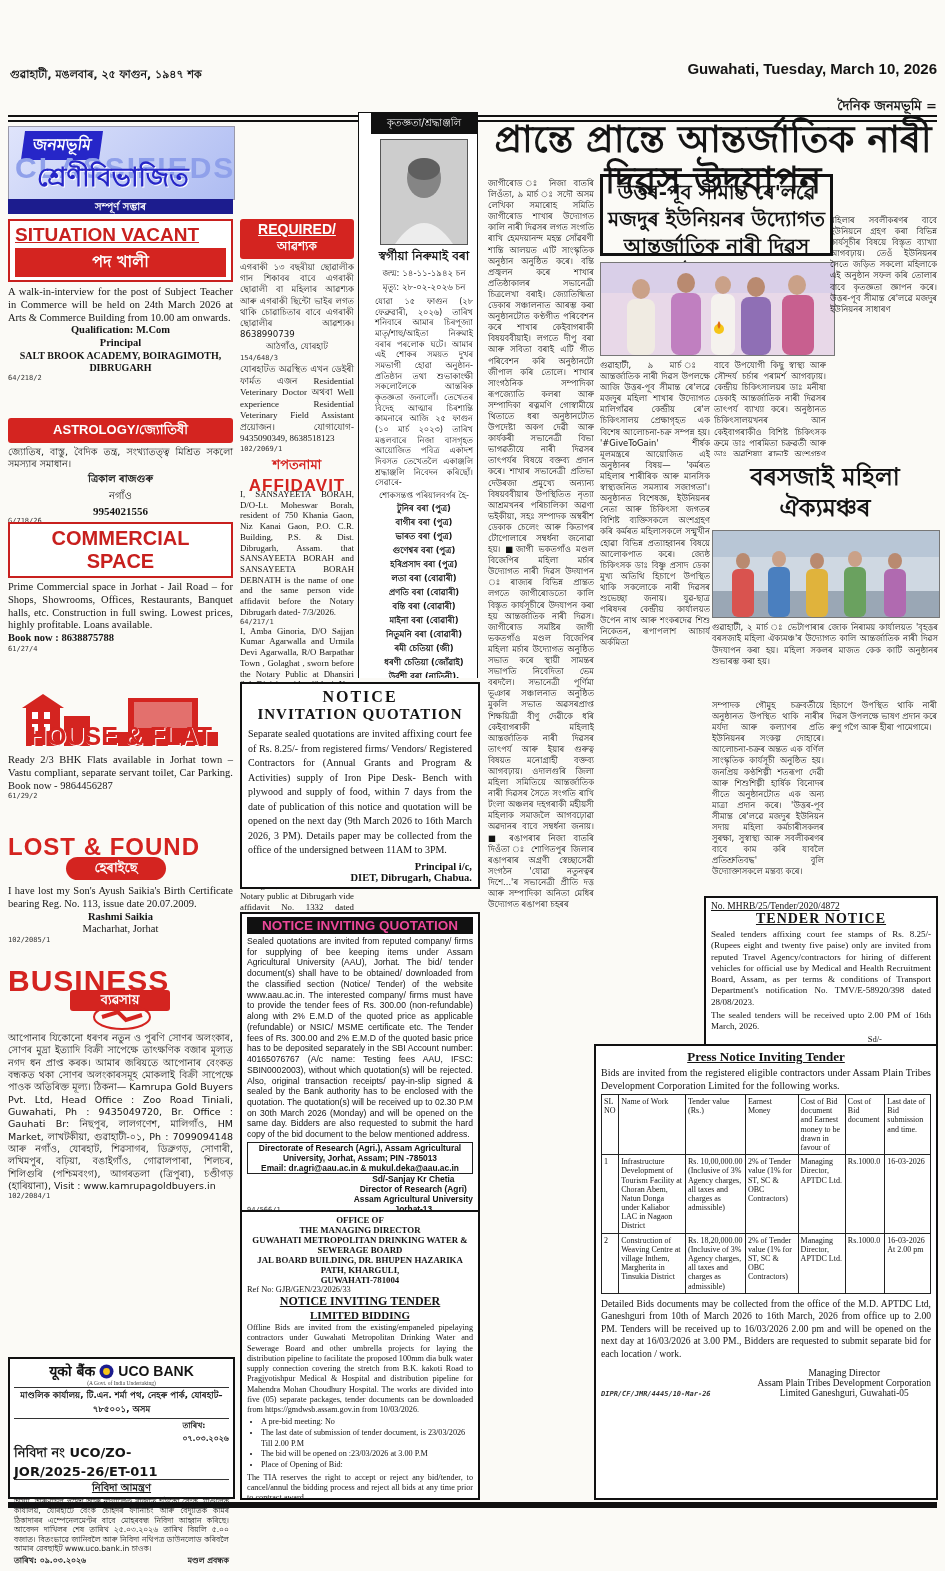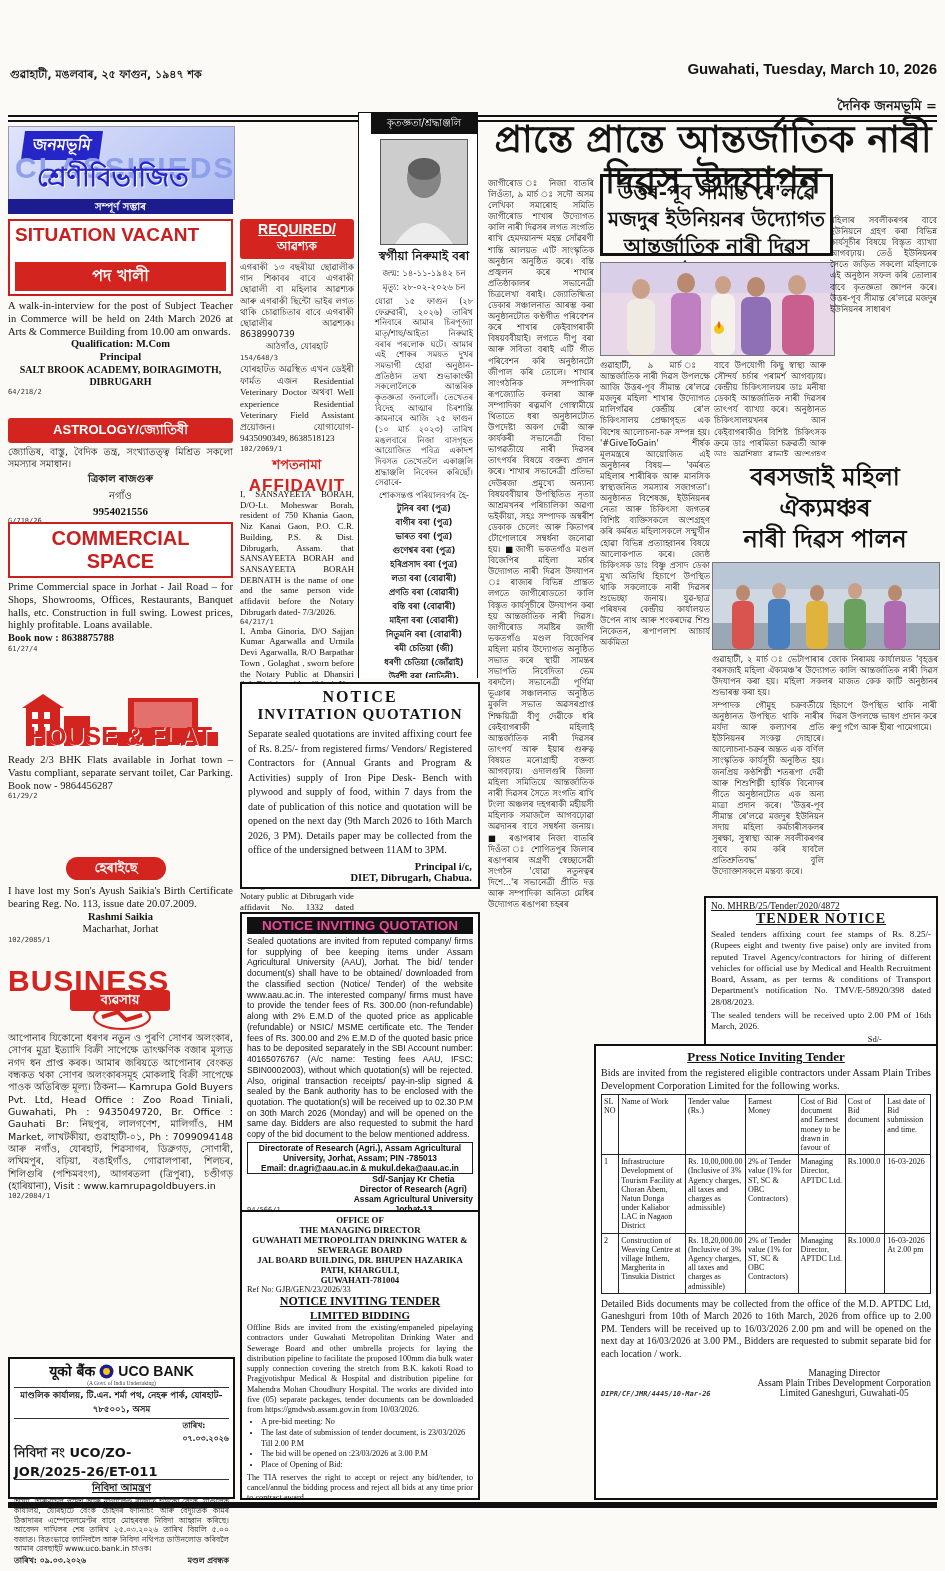--- a/index.html
+++ b/index.html
@@ -45,22 +45,22 @@
 
   <div class="abs" style="left:8px;top:126px;width:225px;height:72px;background:linear-gradient(135deg,#dfe4fb,#aebcf2);border:1px solid #99a;overflow:hidden;">
     <div class="asm b" style="font-size:16px;color:#fff;background:#2626c8;display:inline-block;padding:1px 10px;transform:skewX(-8deg);margin:4px 0 0 14px;">জনমভূমি</div>
     <div class="abs b" style="left:6px;top:24px;font-size:30px;color:#8fa0ea;font-family:'Liberation Sans',sans-serif;letter-spacing:2px;">CLASSIFIEDS</div>
     <div class="abs asm b" style="left:28px;top:30px;font-size:26px;color:#2626c8;text-shadow:1px 1px 0 #fff;">শ্ৰেণীবিভাজিত</div>
   </div>
   <div class="abs asm b ctr" style="left:8px;top:199px;width:225px;height:15px;background:#1c1c8e;color:#fff;font-size:10px;line-height:15px;">সম্পূৰ্ণ সম্ভাৰ</div>
 
   <div class="abs" style="left:8px;top:219px;width:225px;">
     <div class="adbox" style="padding:3px 5px;">
-      <div class="b redtxt" style="font-size:19px;font-family:'Liberation Sans',sans-serif;">SITUATION VACANT</div>
-      <div class="asm b ctr" style="background:#d42420;color:#fff;font-size:16px;margin-top:16px;padding:1px 0;">পদ খালী</div>
+      <div class="b redtxt" style="font-size:19px;font-family:'Liberation Sans',sans-serif;text-decoration:underline;">SITUATION VACANT</div>
+      <div class="asm b ctr" style="background:#d42420;color:#fff;font-size:16px;margin-top:2px;padding:1px 0;">পদ খালী</div>
     </div>
     <div class="adbody just" style="margin-top:4px;">A walk-in-interview for the post of Subject Teacher in Commerce will be held on 24th March 2026 at Arts &amp; Commerce Building from 10.00 am onwards.</div>
     <div class="adbody b ctr">Qualification: M.Com</div>
     <div class="adbody b ctr">Principal</div>
     <div class="adbody b ctr" style="font-size:10px;">SALT BROOK ACADEMY, BOIRAGIMOTH, DIBRUGARH</div>
     <div class="ref">64/218/2</div>
   </div>
 
   <div class="abs" style="left:8px;top:418px;width:225px;">
     <div class="redbox b ctr" style="font-size:13px;font-family:'Liberation Sans',sans-serif;padding:2px 0;border-radius:3px;">ASTROLOGY/জ্যোতিষী</div>
@@ -96,20 +96,21 @@
           <rect x="36" y="32" width="6" height="7" fill="#fff"></rect>
       </svg>
       <div class="abs b" style="left:0;top:30px;width:225px;text-align:center;font-size:25px;color:#d42420;font-family:'Liberation Sans',sans-serif;text-shadow:1px 1px 0 #fff;">HOUSE &amp; FLAT</div>
     </div>
     <div class="adbody just" style="margin-top:4px;">Ready 2/3 BHK Flats available in Jorhat town – Vastu compliant, separate servant toilet, Car Parking. Book now - 9864456287</div>
     <div class="ref">61/29/2</div>
   </div>
 
   <div class="abs" style="left:8px;top:833px;width:225px;">
     <div style="position:relative;height:52px;">
+      <div class="b" style="font-size:24px;color:#d42420;font-family:'Liberation Sans',sans-serif;letter-spacing:1px;">LOST &amp; FOUND</div>
       <div class="abs asm b ctr" style="left:58px;top:24px;width:100px;background:#d42420;color:#fff;border-radius:12px;font-size:13px;padding:1px 0;">হেৰাইছে</div>
     </div>
     <div class="adbody just">I have lost my Son's Ayush Saikia's Birth Certificate bearing Reg. No. 113, issue date 20.07.2009.</div>
     <div class="adbody b ctr">Rashmi Saikia</div>
     <div class="adbody ctr">Macharhat, Jorhat</div>
     <div class="ref">102/2085/1</div>
   </div>
 
   <div class="abs" style="left:8px;top:964px;width:225px;">
     <div style="position:relative;height:64px;">
@@ -211,21 +212,20 @@
   </div>
 
   <div class="abs asm just" style="left:600px;top:360px;width:110px;height:684px;font-size:8.4px;line-height:1.32;overflow:hidden;">গুৱাহাটী, ৯ মাৰ্চ ঃ আন্তৰ্জাতিক নাৰী দিৱস উপলক্ষে আজি উত্তৰ-পূব সীমান্ত ৰে'লৱে মজদুৰ মহিলা শাখাৰ উদ্যোগত মালিগাঁৱৰ কেন্দ্ৰীয় ৰে'ল চিকিৎসালয় প্ৰেক্ষাগৃহত এক বিশেষ আলোচনা-চক্ৰ সম্পন্ন হয়। '#GiveToGain' শীৰ্ষক মূলমন্ত্ৰৰে আয়োজিত এই অনুষ্ঠানৰ বিষয়— 'কৰ্মৰত মহিলাৰ শাৰীৰিক আৰু মানসিক স্বাস্থ্যজনিত সমস্যাৰ সজাগতা'। অনুষ্ঠানত বিশেষজ্ঞ, ইউনিয়নৰ নেতা আৰু চিকিৎসা জগতৰ বিশিষ্ট ব্যক্তিসকলে অংশগ্ৰহণ কৰি কৰ্মৰত মহিলাসকলে সন্মুখীন হোৱা বিভিন্ন প্ৰত্যাহ্বানৰ বিষয়ে আলোকপাত কৰে। জ্যেষ্ঠ চিকিৎসক ডাঃ বিষ্ণু প্ৰসাদ ডেকা মুখ্য অতিথি হিচাপে উপস্থিত থাকি সকলোকে নাৰী দিৱসৰ শুভেচ্ছা জনায়। যুৱ-ছাত্ৰ পৰিষদৰ কেন্দ্ৰীয় কাৰ্যালয়ত উপেন নাথ আৰু শংকৰদেৱ শিশু নিকেতন, ৰূপাপলাশ আচাৰ্য অৰ্কমিতা</div>
 
   <div class="abs asm just" style="left:714px;top:360px;width:112px;height:96px;font-size:8.4px;line-height:1.32;overflow:hidden;">বাবে উপযোগী কিছু স্বাস্থ্য আৰু সৌন্দৰ্য চৰ্চাৰ পৰামৰ্শ আগবঢ়ায়। কেন্দ্ৰীয় চিকিৎসালয়ৰ ডাঃ মনীষা ডেকাই আন্তৰ্জাতিক নাৰী দিৱসৰ তাৎপৰ্য ব্যাখ্যা কৰে। অনুষ্ঠানত চিকিৎসালয়খনৰ আন কেইবাগৰাকীও বিশিষ্ট চিকিৎসক ক্ৰমে ডাঃ পাৰমিতা চক্ৰৱৰ্তী আৰু ডাঃ অৱশিষ্যা ৰাভাই অংশগ্ৰহণ কৰে। এন এফ আৰ এম ইউৰ সহকাৰী সাধাৰণ সম্পাদিকা ময়ূৰ পংখী শইকীয়াই ৰে'লৱে আৰু সমাজত</div>
 
   <div class="abs asm just" style="left:830px;top:215px;width:107px;height:241px;font-size:8.4px;line-height:1.32;overflow:hidden;">মহিলাৰ সবলীকৰণৰ বাবে ইউনিয়নে গ্ৰহণ কৰা বিভিন্ন কাৰ্যসূচীৰ বিষয়ে বিস্তৃত ব্যাখ্যা আগবঢ়ায়। তেওঁ ইউনিয়নৰ সৈতে জড়িত সকলো মহিলাকে এই অনুষ্ঠান সফল কৰি তোলাৰ বাবে কৃতজ্ঞতা জ্ঞাপন কৰে। উত্তৰ-পূব সীমান্ত ৰে'লৱে মজদুৰ ইউনিয়নৰ সাধাৰণ</div>
 
   <div class="abs" style="left:712px;top:462px;width:226px;">
     <div class="asm b ctr" style="font-size:24px;line-height:1.3;">বৰসজাই মহিলা ঐক্যমঞ্চৰ</div>
-    <div class="asm b ctr" style="font-size:24px;line-height:1.3;">নাৰী দিৱস পালন</div>
     <div class="photo" style="width:226px;height:86px;margin-top:6px;">
       <svg width="226" height="86">
         <rect width="226" height="86" fill="#cfd8e2"></rect>
         <rect width="226" height="26" fill="#b8c6d6"></rect>
         <rect x="0" y="60" width="226" height="26" fill="#9aa7b5"></rect>
         <ellipse cx="30" cy="30" rx="7" ry="8" fill="#b98a70"></ellipse>
           <rect x="19" y="38" width="22" height="48" rx="6" fill="#d9534f"></rect>
         <ellipse cx="66" cy="28" rx="7" ry="8" fill="#caa188"></ellipse>
           <rect x="55" y="36" width="22" height="50" rx="6" fill="#4a7fbf"></rect>
         <ellipse cx="104" cy="30" rx="7" ry="8" fill="#b98a70"></ellipse>

